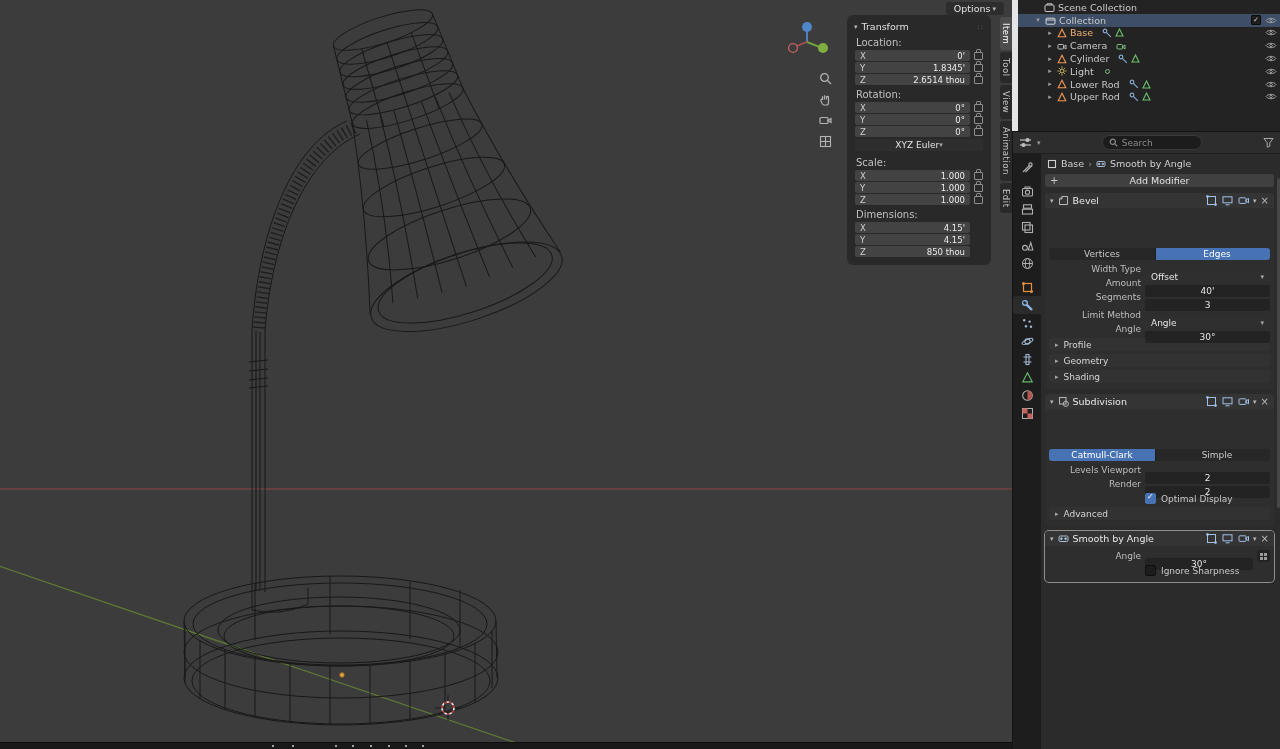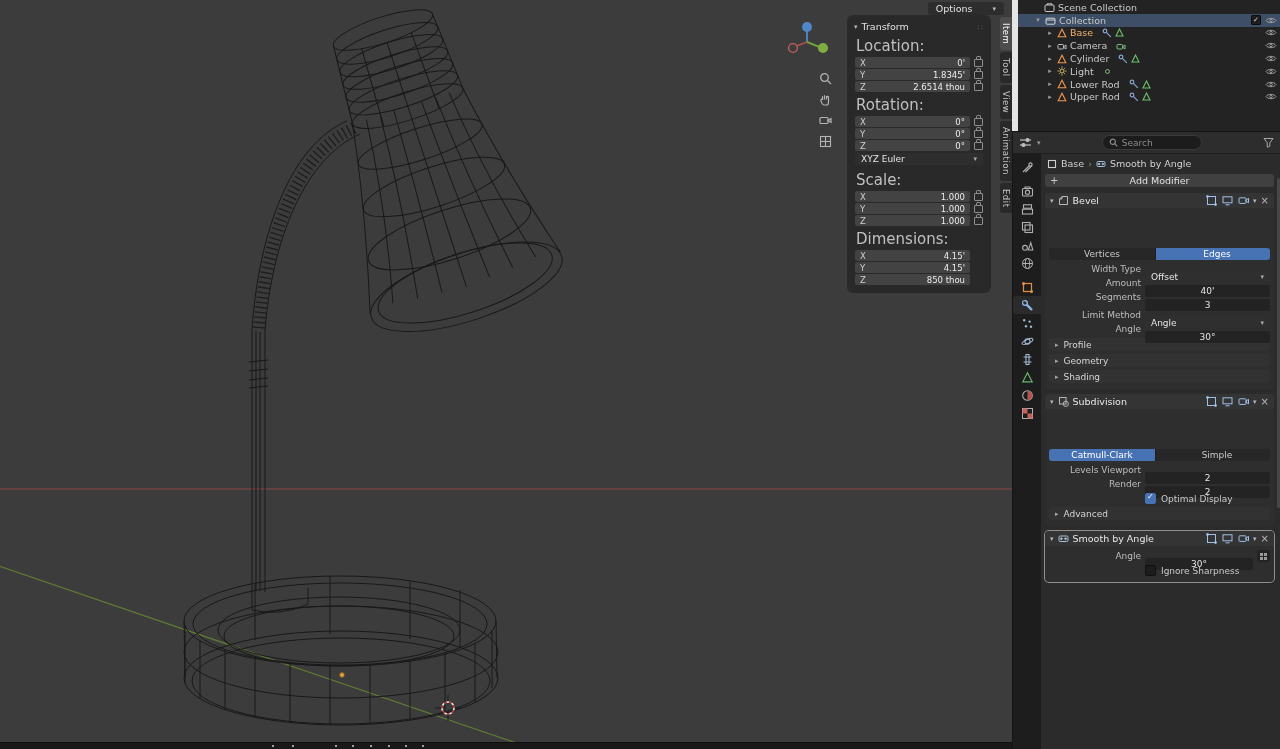--- a/index.html
+++ b/index.html
@@ -2,46 +2,46 @@
 <html><head>
 <meta charset="utf-8">
 <style>
   html,body{margin:0;padding:0;background:#1a1a1a;}
   .stage{position:relative;width:1280px;height:749px;overflow:hidden;background:#2b2b2b;
          font-family:"DejaVu Sans","Liberation Sans",sans-serif;font-size:10px;color:#cccccc;
          -webkit-user-select:none;user-select:none;}
   
   .viewport{position:absolute;left:0;top:0;width:1012px;height:749px;background:#3c3c3c;overflow:hidden;}
   .scene{position:absolute;left:0;top:0;}
-  .options-btn{position:absolute;top:2px;right:8px;display:flex;align-items:center;gap:20px;
+  .options-btn{position:absolute;top:2px;right:8px;display:flex;align-items:center;gap:2px;
                background:rgba(40,40,40,.75);border-radius:3px;padding:1px 8px;color:#e2e2e2;font-size:9.5px;cursor:default;}
   .options-btn .chev{font-size:7px;color:#bbb;}
   .gizmo{position:absolute;left:777px;top:12px;}
   .vp-tools{position:absolute;left:818px;top:71px;display:flex;flex-direction:column;gap:6px;}
   .vptool{width:15px;height:15px;display:flex;align-items:center;justify-content:center;opacity:.85;}
   .vp-tabs{position:absolute;right:0;top:17px;display:flex;flex-direction:column;gap:2px;}
   .vp-tab{writing-mode:vertical-rl;font-size:8.5px;color:#c3c3c3;background:rgba(38,38,38,.85);
           padding:6px 1px;border-radius:3px 0 0 3px;letter-spacing:.5px;}
   .vp-tab.active{background:#4d4d4d;color:#fff;}
   
   .transform-panel{position:absolute;left:848px;top:16px;width:142px;background:rgba(40,40,40,.95);
                    border-radius:5px;padding:2px 0 6px;box-shadow:0 0 0 1px rgba(0,0,0,.3);}
   .tp-header{display:flex;align-items:center;gap:4px;padding:3px 6px 2px;color:#e0e0e0;font-size:9.5px;}
   .tp-header .grip{margin-left:auto;color:#6d6d6d;font-size:7px;letter-spacing:1px;}
   .tp-chev{font-size:7px;color:#b5b5b5;}
-  .tp-section{padding:3px 8px 2px;color:#c0c0c0;font-size:15px;}
+  .tp-section{padding:3px 8px 2px;color:#c0c0c0;font-size:10px;}
   .tp-row{display:flex;align-items:center;gap:4px;padding:0 7px;margin-bottom:1px;}
   .tp-field{flex:1;height:11px;background:#434343;border-radius:2px;display:flex;justify-content:space-between;
             align-items:center;padding:0 5px;font-size:8.5px;color:#ececec;}
   .tp-field .axis{color:#cfcfcf;}
   .lock{width:7px;height:6px;border:1px solid #8e8e8e;border-radius:1px;position:relative;flex:none;}
   .lock:before{content:"";position:absolute;left:1px;top:-4px;width:3px;height:3px;border:1px solid #8e8e8e;
                border-bottom:none;border-radius:2px 2px 0 0;}
   .tp-dropdown{margin:2px 7px 3px;height:12px;background:#2e2e2e;border-radius:2px;display:flex;align-items:center;
-               justify-content:space-between;padding:0 6px;font-size:9px;color:#e4e4e4;}
+               justify-content:center;padding:0 6px;font-size:9px;color:#e4e4e4;}
   .tp-dropdown .chev{font-size:7px;color:#aaa;}
   .timeline{position:absolute;left:0;bottom:0;width:1012px;height:6px;background:#191919;border-top:1px solid #101010;}
   .kf{position:absolute;top:2px;width:2px;height:2px;background:#cfcfcf;border-radius:1px;}
   
   .outliner{position:absolute;left:1012px;top:0;width:268px;height:131px;background:#232323;
             border-left:6px solid #e5e5e5;box-sizing:border-box;padding-top:1px;}
   .ol-row{height:12.8px;display:flex;align-items:center;gap:3px;font-size:9.5px;color:#c9c9c9;padding-right:3px;}
   .ol-row.selected{background:#3d4e66;}
   .ol-row .name{white-space:nowrap;}
   .ol-row .name.active-obj{color:#f0b070;}

